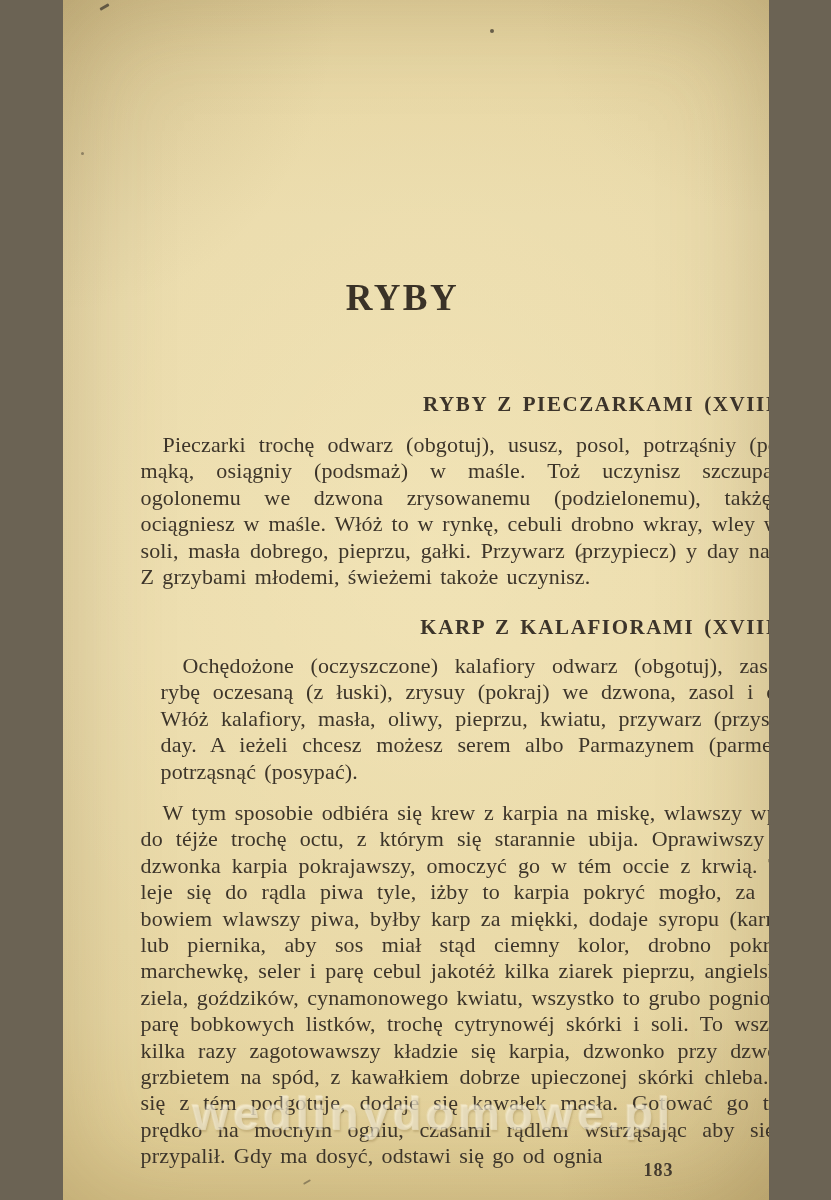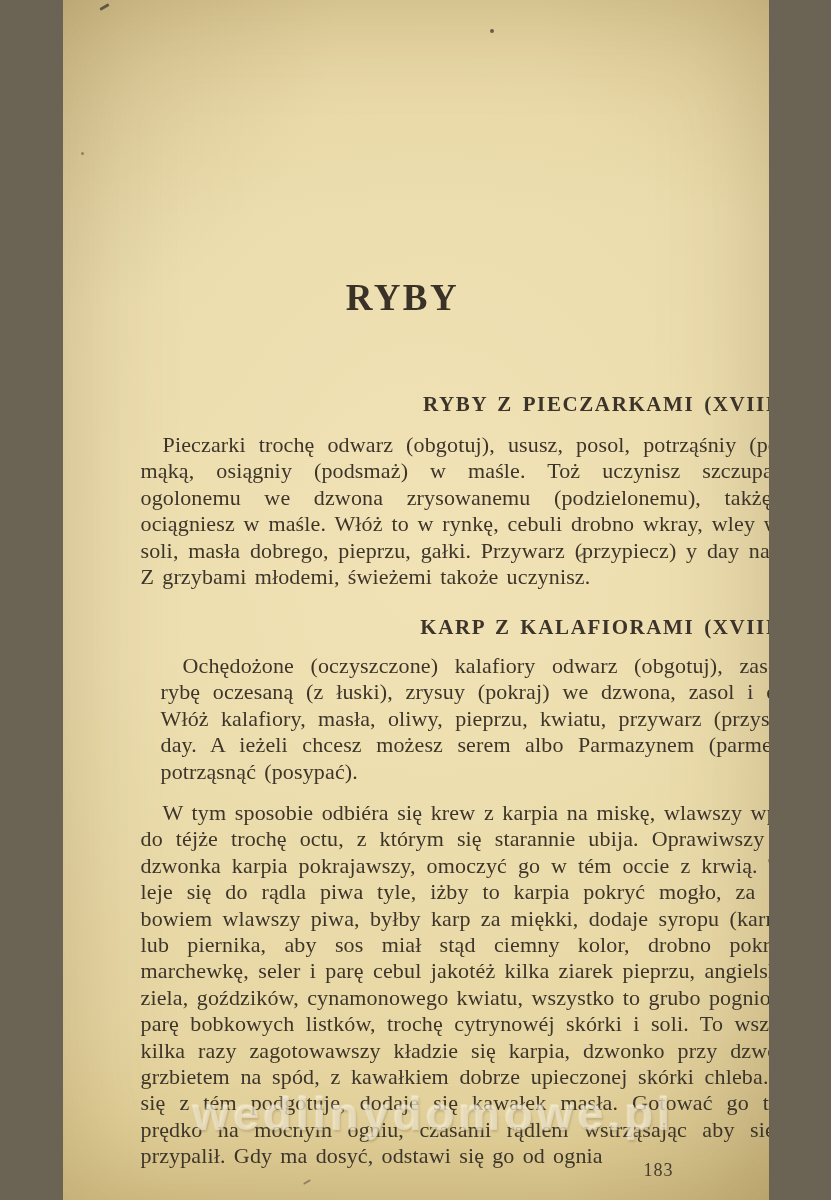--- a/index.html
+++ b/index.html
@@ -65,21 +65,21 @@
   .p1 { top: 432px; }
   .h2 { top: 615px; }
   .p2 { top: 653px; margin-left: 20px; }
   .h3 { top: 788px; }
   .p3 { top: 800px; }
   .page-number {
     position: absolute;
     top: 1160px;
     right: 95px;
     font-size: 18px;
-    font-weight: 400;
+    font-weight: 700;
     letter-spacing: 1px;
     color: #443b2e;
   }
   .watermark {
     position: absolute;
     top: 1086px;
     left: 50%;
     transform: translateX(-50%);
     width: 100%;
     text-align: center;

